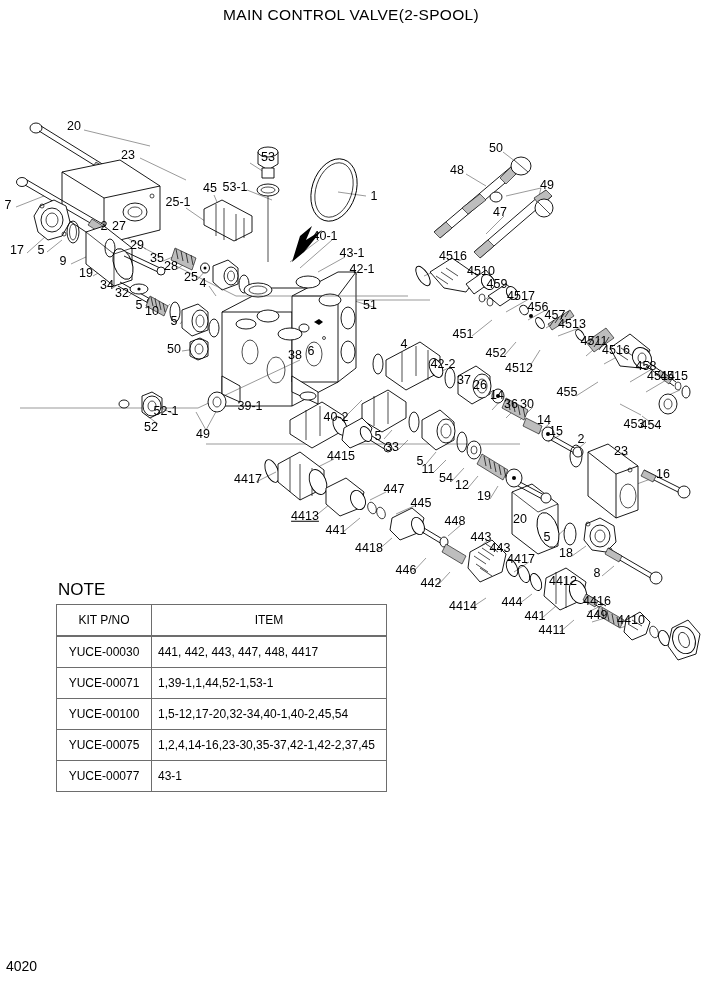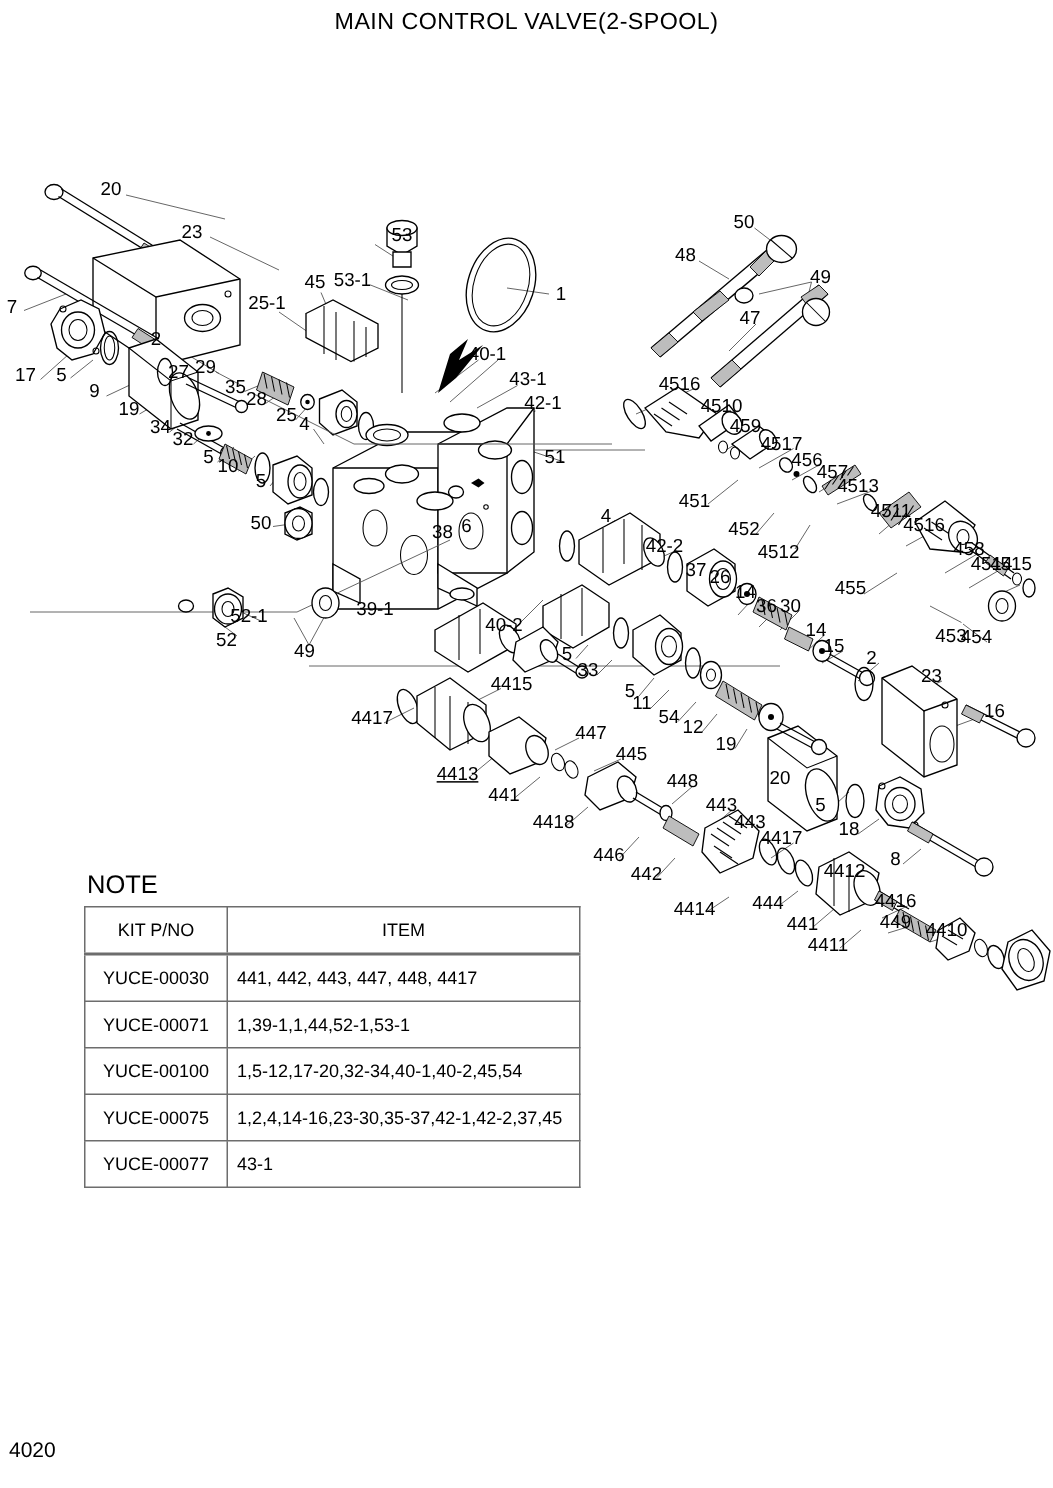--- a/index.html
+++ b/index.html
@@ -662,21 +662,21 @@
       <div class="callout" style="left: 547px; top: 185px;">49</div>
       <div class="callout" style="left: 8px; top: 205px;">7</div>
       <div class="callout" style="left: 178px; top: 202px;">25-1</div>
       <div class="callout" style="left: 210px; top: 188px;">45</div>
       <div class="callout" style="left: 235px; top: 187px;">53-1</div>
       <div class="callout" style="left: 374px; top: 196px;">1</div>
       <div class="callout" style="left: 500px; top: 212px;">47</div>
       <div class="callout" style="left: 17px; top: 250px;">17</div>
       <div class="callout" style="left: 41px; top: 250px;">5</div>
       <div class="callout" style="left: 104px; top: 226px;">2</div>
-      <div class="callout" style="left: 119px; top: 248px; text-align: center;">27</div>
+      <div class="callout" style="left: 119px; top: 226px; text-align: center;">27</div>
       <div class="callout" style="left: 137px; top: 245px;">29</div>
       <div class="callout" style="left: 157px; top: 258px;">35</div>
       <div class="callout" style="left: 171px; top: 266px;">28</div>
       <div class="callout" style="left: 191px; top: 277px;">25</div>
       <div class="callout" style="left: 203px; top: 283px;">4</div>
       <div class="callout" style="left: 325px; top: 236px;">40-1</div>
       <div class="callout" style="left: 352px; top: 253px;">43-1</div>
       <div class="callout" style="left: 362px; top: 269px;">42-1</div>
       <div class="callout" style="left: 63px; top: 261px;">9</div>
       <div class="callout" style="left: 86px; top: 273px;">19</div>

